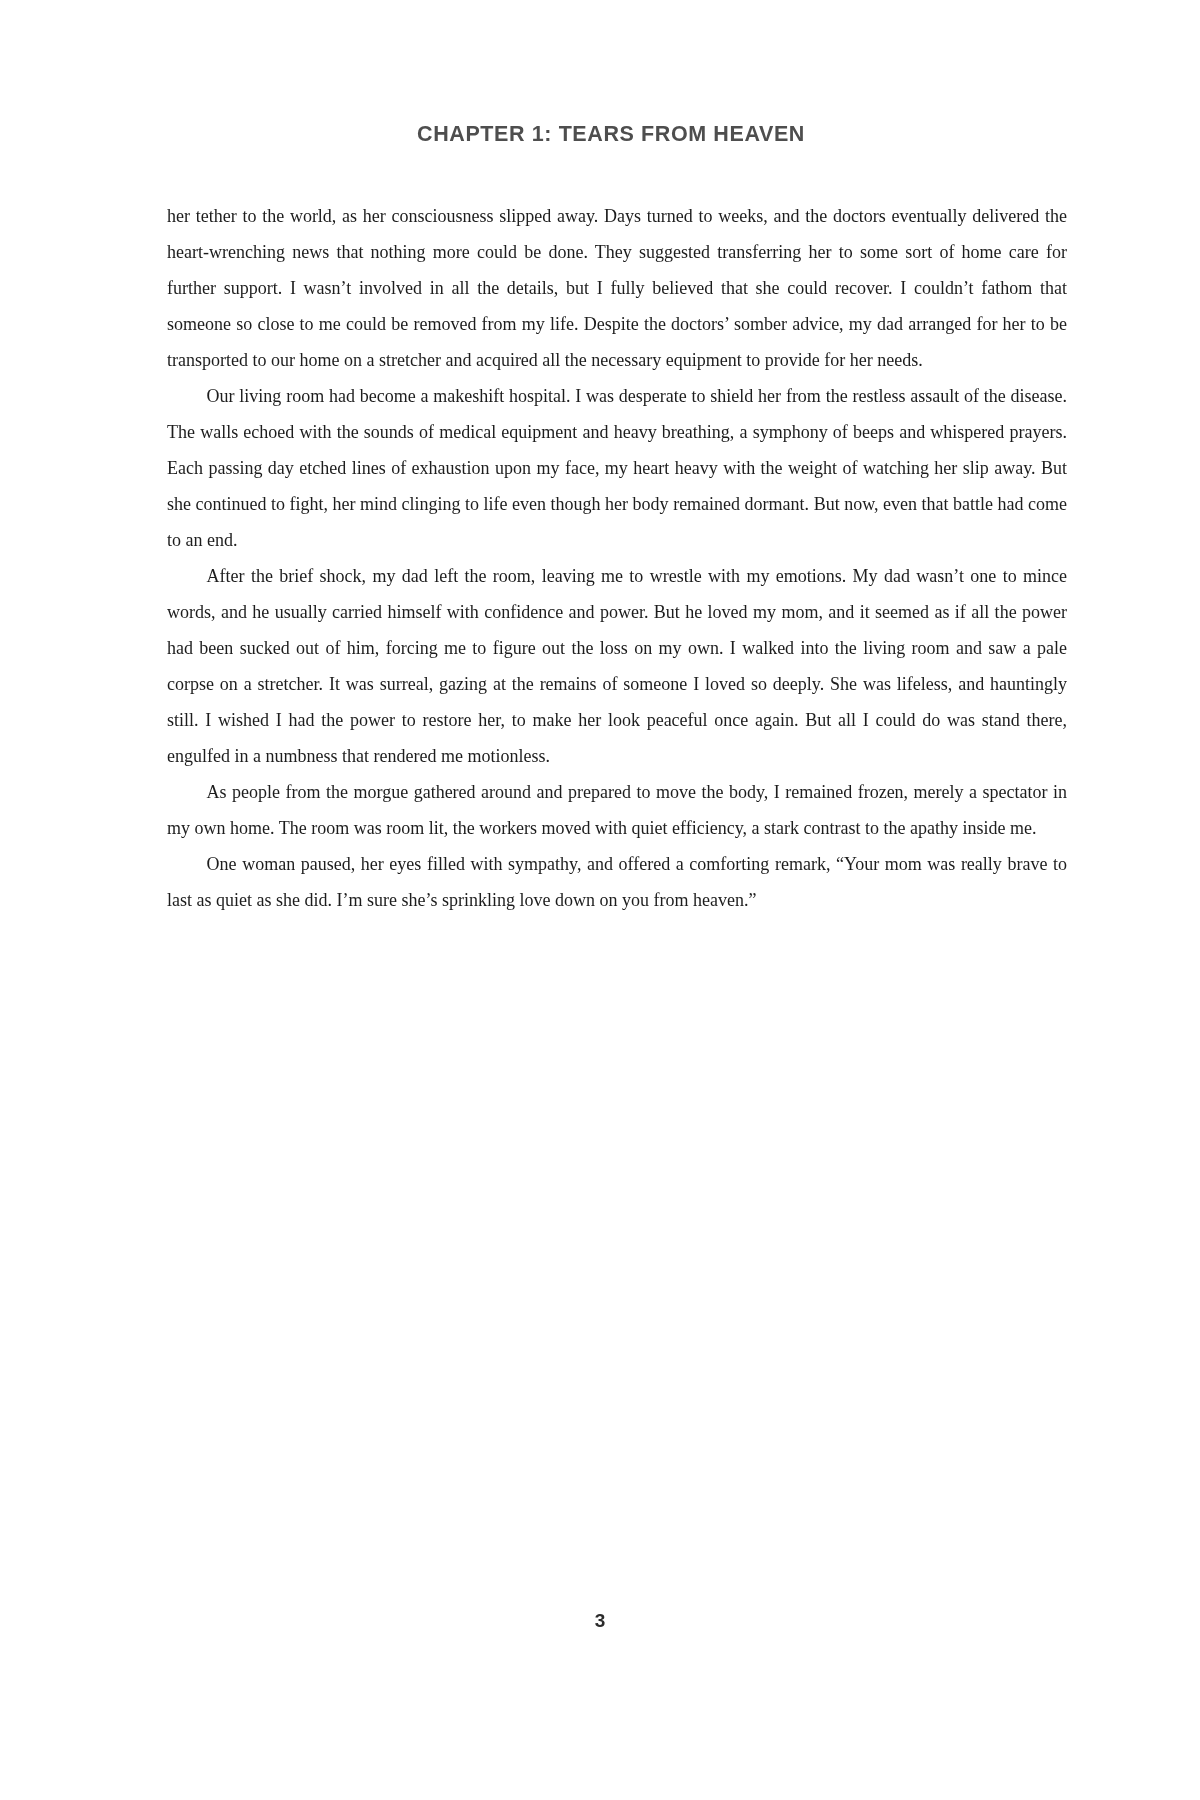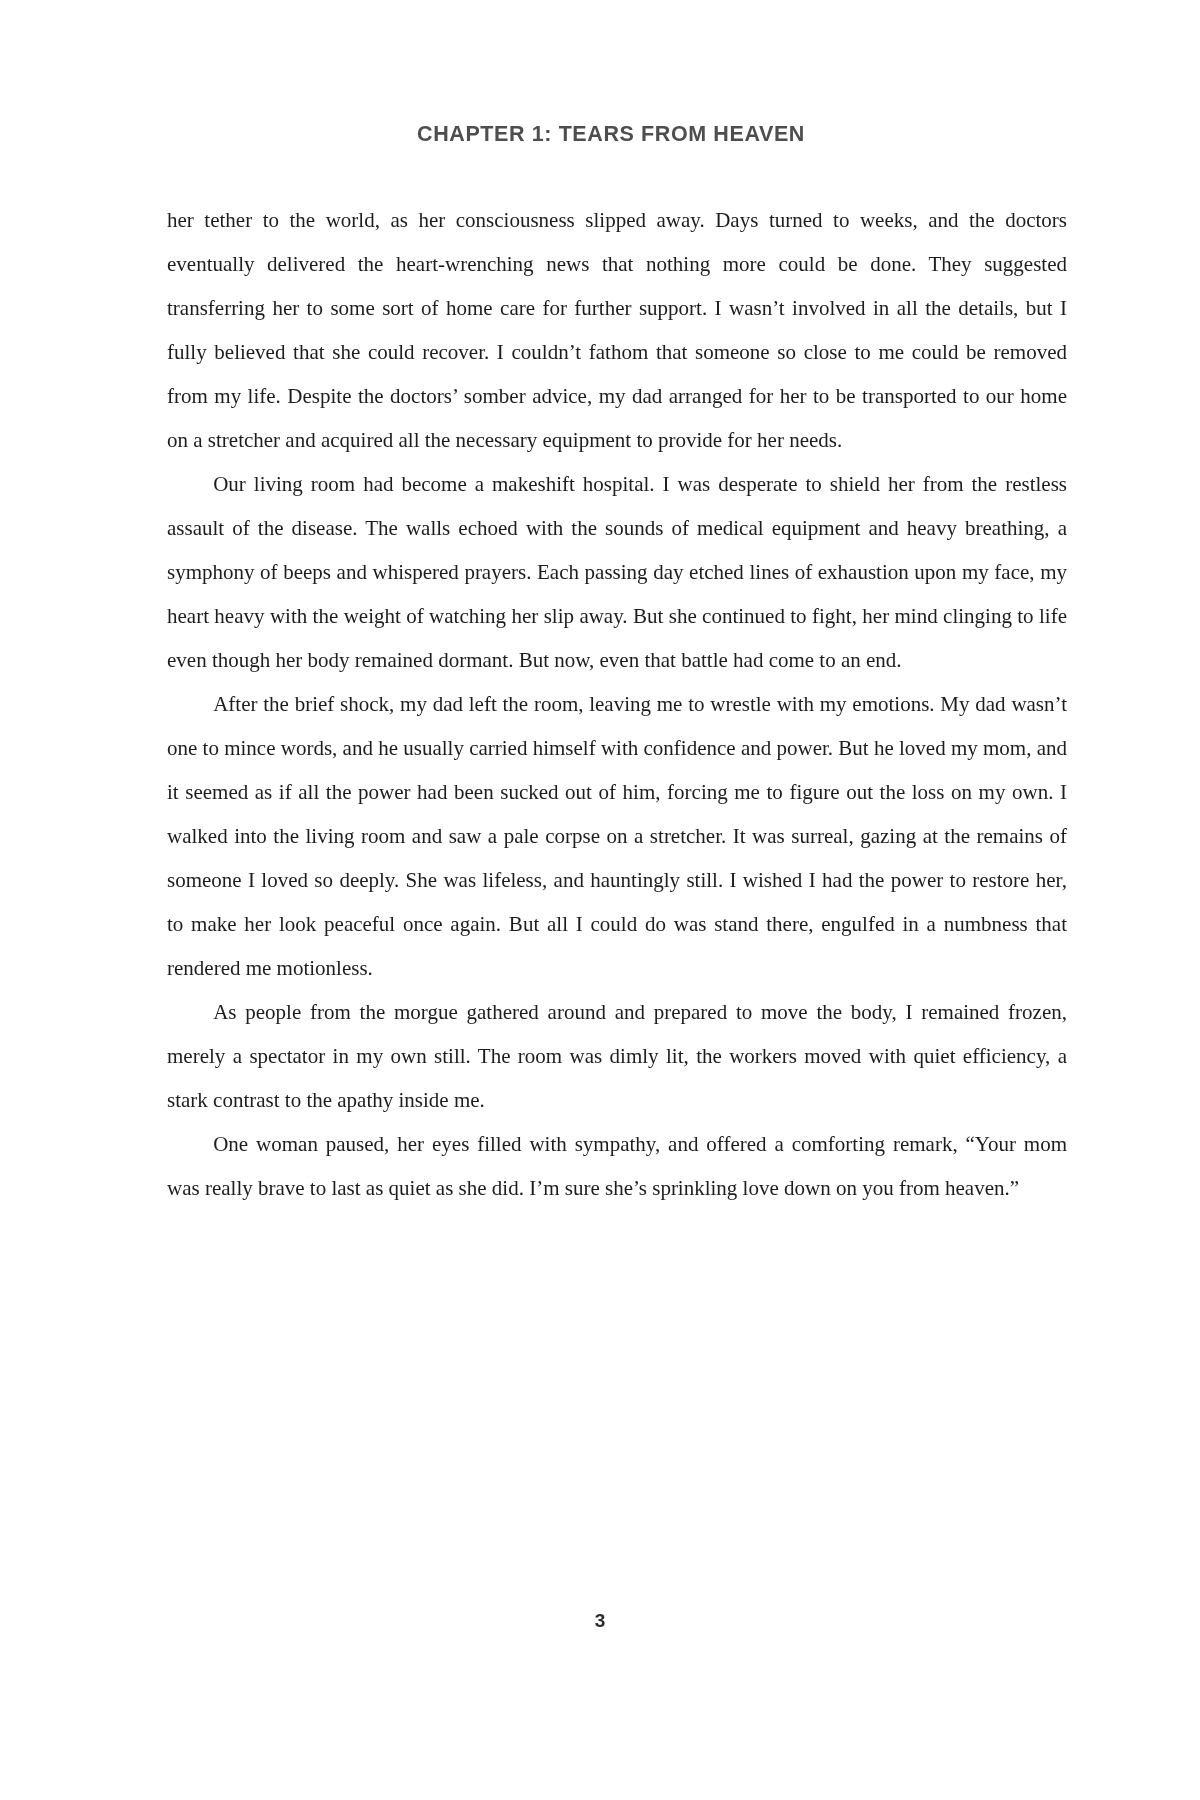--- a/index.html
+++ b/index.html
@@ -36,22 +36,22 @@
     margin-left: 22px;
   }
   .body-block {
     position: absolute;
     top: 198px;
     left: 167px;
     width: 900px;
   }
   p.para {
     margin: 0;
-    font-size: 21px;
-    line-height: 44px;
+    font-size: 18px;
+    line-height: 36px;
     text-align: justify;
     text-justify: inter-word;
     hyphens: manual;
     color: #1d1d1d;
   }
   p.para + p.para {
     text-indent: 2.2em;
   }
   .folio {
     position: absolute;
@@ -69,19 +69,19 @@
 <body>
 
 <div class="page">
 
   <div class="running-head">CHAPTER 1: TEARS FROM HEAVEN</div>
 
   <div class="body-block">
     <p class="para">her tether to the world, as her consciousness slipped away. Days turned to weeks, and the doctors eventually delivered the heart-wrenching news that nothing more could be done. They suggested transferring her to some sort of home care for further support. I wasn’t involved in all the details, but I fully believed that she could recover. I couldn’t fathom that someone so close to me could be removed from my life. Despite the doctors’ somber advice, my dad arranged for her to be transported to our home on a stretcher and acquired all the necessary equipment to provide for her needs.</p>
     <p class="para">Our living room had become a makeshift hospital. I was desperate to shield her from the restless assault of the disease. The walls echoed with the sounds of medical equipment and heavy breathing, a symphony of beeps and whispered prayers. Each passing day etched lines of exhaustion upon my face, my heart heavy with the weight of watching her slip away. But she continued to fight, her mind clinging to life even though her body remained dormant. But now, even that battle had come to an end.</p>
     <p class="para">After the brief shock, my dad left the room, leaving me to wrestle with my emotions. My dad wasn’t one to mince words, and he usually carried himself with confidence and power. But he loved my mom, and it seemed as if all the power had been sucked out of him, forcing me to figure out the loss on my own. I walked into the living room and saw a pale corpse on a stretcher. It was surreal, gazing at the remains of someone I loved so deeply. She was lifeless, and hauntingly still. I wished I had the power to restore her, to make her look peaceful once again. But all I could do was stand there, engulfed in a numbness that rendered me motionless.</p>
-    <p class="para">As people from the morgue gathered around and prepared to move the body, I remained frozen, merely a spectator in my own still. The room was dimly lit, the workers moved with quiet efficiency, a stark contrast to the apathy inside me.</p>
+    <p class="para">As people from the morgue gathered around and prepared to move the body, I remained frozen, merely a spectator in my own home. The room was room lit, the workers moved with quiet efficiency, a stark contrast to the apathy inside me.</p>
     <p class="para">One woman paused, her eyes filled with sympathy, and offered a comforting remark, “Your mom was really brave to last as quiet as she did. I’m sure she’s sprinkling love down on you from heaven.”</p>
   </div>
 
   <div class="folio">3</div>
 
 </div>
 
 </body></html>

